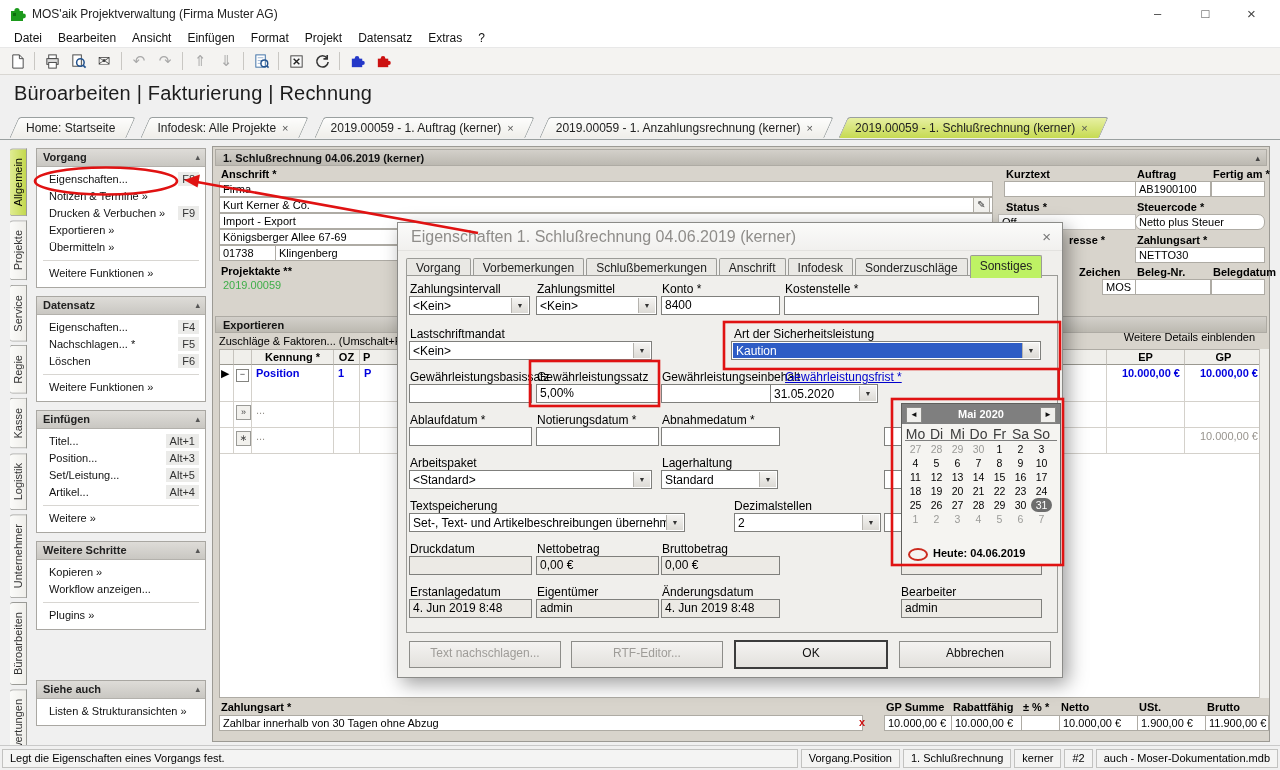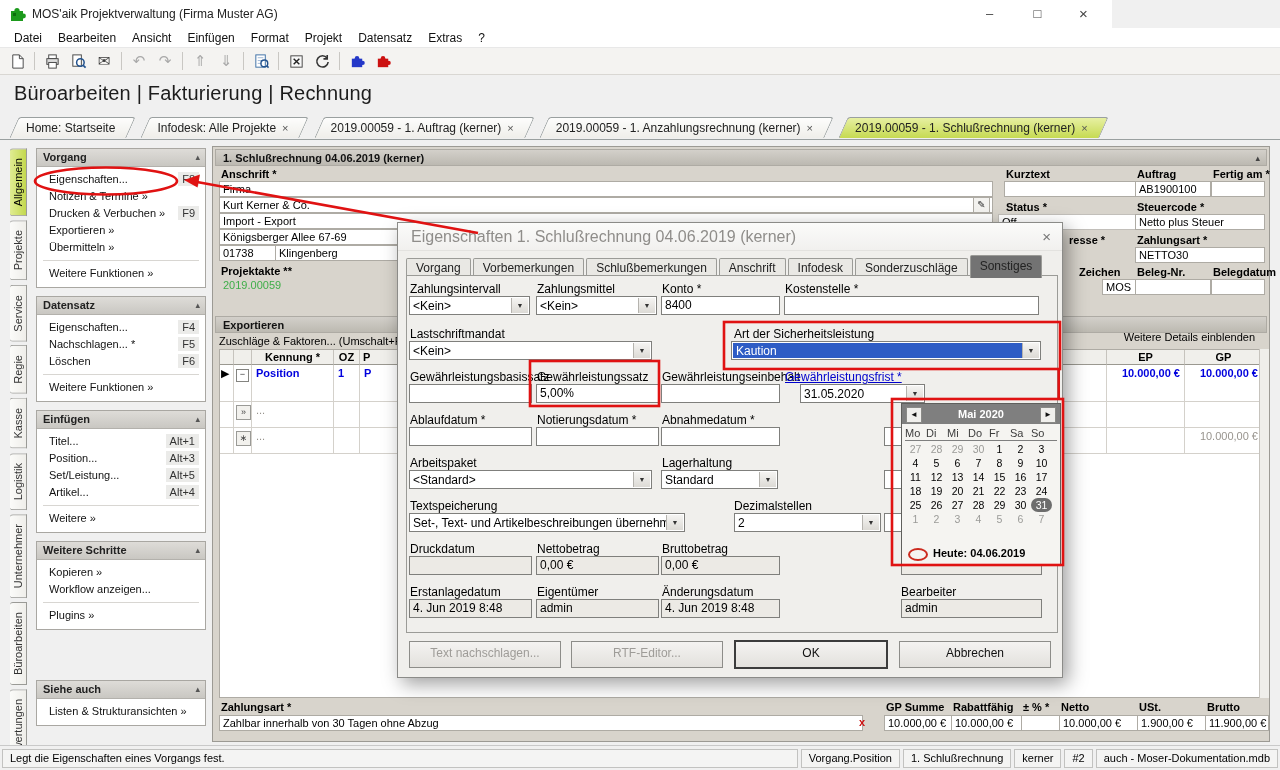--- a/index.html
+++ b/index.html
@@ -1,20 +1,20 @@
 <!DOCTYPE html>
 <html><head>
 <meta charset="utf-8">
 <style>
   html,body{margin:0;padding:0;background:#cfcfcf;}
   #app{position:relative;width:1280px;height:770px;background:#f0f0f0;overflow:hidden;
        font-family:"Liberation Sans","DejaVu Sans",sans-serif;font-size:11px;color:#000;}
 
   
-  #titlebar{position:absolute;left:0;top:0;width:1112px;height:28px;background:#ffffff;border-bottom:1px solid #e4e4e4;}
+  #titlebar{position:absolute;left:0;top:0;width:1280px;height:28px;background:#ffffff;border-bottom:1px solid #e4e4e4;}
   #app-icon{position:absolute;left:8px;top:5px;width:18px;height:18px;}
   #window-title{position:absolute;left:32px;top:7px;font-size:12px;color:#222;}
   .win-btn{position:absolute;top:0;width:45px;height:28px;text-align:center;line-height:28px;font-size:13px;color:#444;}
   #btn-min{right:100px;} #btn-max{right:52px;} #btn-close{right:6px;font-size:15px;}
 
   
   #menubar{position:absolute;left:0;top:28px;width:1280px;height:20px;background:#fff;border-bottom:1px solid #e8e8e8;padding-left:6px;box-sizing:border-box;}
   .menu-item{display:inline-block;padding:3px 8px;font-size:12px;color:#111;}
   #toolbar{position:absolute;left:0;top:48px;width:1280px;height:27px;background:#f4f3f1;border-bottom:1px solid #d9d7d3;display:flex;align-items:center;padding-left:4px;box-sizing:border-box;}
   .tbtn{width:24px;height:22px;display:inline-flex;align-items:center;justify-content:center;margin:0 1px;}
@@ -79,42 +79,42 @@
 
   
   #dialog{position:absolute;left:397px;top:222px;width:666px;height:456px;background:#f0efec;border:1px solid #8b8b88;
           box-shadow:5px 6px 18px rgba(0,0,0,.38);box-sizing:border-box;font-size:12px;}
   #dlg-title{position:absolute;left:0;top:0;width:100%;height:28px;background:linear-gradient(#fbfbfa,#f1f0ee);border-bottom:1px solid #e3e2df;
              line-height:28px;padding-left:13px;color:#8f8d8a;font-size:16px;box-sizing:border-box;}
   #dlg-close{position:absolute;right:11px;top:5px;font-size:15px;color:#777;}
   #dlg-tabs{position:absolute;left:8px;top:32px;height:21px;}
   .dtab{display:inline-block;height:19px;line-height:19px;padding:0 9px;border:1px solid #9b9b97;border-bottom:none;background:#e9e8e4;
         margin-right:2px;border-radius:2px 2px 0 0;color:#222;position:relative;top:2px;}
-  .dtab.active{background:#737373;top:0;height:22px;line-height:21px;z-index:3;}
+  .dtab.active{background:#bef264;top:0;height:22px;line-height:21px;z-index:3;}
   #dlg-frame{position:absolute;left:8px;top:52px;width:650px;height:356px;border:1px solid #9b9b97;background:#f0efec;}
   .dlbl{position:absolute;color:#000;white-space:nowrap;}
   .dlink{position:absolute;color:#0000cc;text-decoration:underline;white-space:nowrap;}
   .dfld{position:absolute;height:17px;line-height:17px;background:#fff;border:1px solid #7f7f7c;padding:0 3px;box-sizing:content-box;white-space:nowrap;overflow:hidden;}
   .dfld.dis{background:#eceae5;}
   .combo{position:absolute;height:19px;background:#fff;border:1px solid #7f7f7c;box-sizing:border-box;}
   .combo .val{position:absolute;left:3px;top:2px;right:18px;line-height:15px;white-space:nowrap;overflow:hidden;}
   .combo .val.selblue{left:1px;top:1px;bottom:1px;background:#2e5cc5;color:#fff;padding-left:3px;line-height:16px;}
   .combo .cbtn{position:absolute;right:1px;top:1px;bottom:1px;width:16px;background:linear-gradient(#f5f4f2,#dcdad5);border-left:1px solid #b5b3ae;
                text-align:center;line-height:16px;font-size:7px;color:#333;}
   .dbtn{position:absolute;height:25px;line-height:23px;text-align:center;background:linear-gradient(#f4f3f1,#e3e1dd);border:1px solid #8d8d89;color:#111;}
   .dbtn.dis{color:#9e9c98;}
   .dbtn.def{outline:2px solid #3c3c3c;outline-offset:-1px;}
 
   
   #calendar{position:absolute;left:503px;top:180px;width:160px;height:162px;background:#f5f4f1;border:1px solid #5f5f5c;box-sizing:border-box;z-index:5;}
   #cal-head{position:absolute;left:0;top:0;width:100%;height:20px;background:#7f7f7f;color:#fff;font-weight:bold;text-align:center;line-height:20px;font-size:11px;}
   .cal-nav{position:absolute;top:3px;width:14px;height:14px;background:#f0efec;border:1px solid #8a8a87;color:#111;font-size:8px;line-height:13px;text-align:center;}
   #cal-prev{left:4px;} #cal-next{right:4px;}
   #cal-days{position:absolute;left:3px;top:22px;width:152px;height:14px;border-bottom:1px solid #7f7f7f;}
-  #cal-days span{display:inline-block;width:21px;color:#3c3c3c;font-size:11px;}
+  #cal-days span{display:inline-block;width:21px;text-align:center;color:#3c3c3c;font-size:14px;}
   #cal-grid{position:absolute;left:3px;top:38px;width:152px;}
   .cal-cell{display:inline-block;width:21px;height:14px;line-height:14px;text-align:center;font-size:10.5px;color:#000;}
   .cal-cell.muted{color:#9b9b98;}
   .cal-cell.sel{background:#6d6d6d;color:#fff;border-radius:7px;}
   #cal-foot{position:absolute;left:6px;bottom:3px;height:15px;line-height:15px;font-weight:bold;font-size:11px;color:#000;}
   #today-circle{display:inline-block;width:16px;height:9px;border:2px solid #cc2a1e;border-radius:50%;vertical-align:middle;margin-right:5px;}
 
   
   #statusbar{position:absolute;left:0;top:745px;width:1280px;height:25px;background:#f0f0f0;border-top:1px solid #c9c9c9;display:flex;align-items:center;padding:0 2px;box-sizing:border-box;}
   .sb{border:1px solid #c2c2c0;background:#f4f4f3;height:17px;line-height:17px;padding:0 7px;margin-right:3px;white-space:nowrap;}
@@ -311,21 +311,21 @@
     <div class="lbl" style="left:793px;top:21px;">Kurztext</div>
     <div class="fld" style="left:791px;top:34px;width:124px;"></div>
     <div class="lbl" style="left:924px;top:21px;">Auftrag</div>
     <div class="fld" style="left:922px;top:34px;width:68px;">AB1900100</div>
     <div class="lbl" style="left:1000px;top:21px;">Fertig am *</div>
     <div class="fld" style="left:998px;top:34px;width:46px;"></div>
 
     <div class="lbl" style="left:793px;top:54px;">Status *</div>
     <div class="fld" style="left:785px;top:67px;width:130px;border-color:#c2bfba;">Off</div>
     <div class="lbl" style="left:924px;top:54px;">Steuercode *</div>
-    <div class="fld" style="left:922px;top:67px;width:122px;">Netto plus Steuer</div>
+    <div class="fld" style="left:922px;top:67px;width:122px;border-radius:7px;">Netto plus Steuer</div>
 
     <div class="lbl" style="left:856px;top:87px;">resse *</div>
     <div class="lbl" style="left:924px;top:87px;">Zahlungsart *</div>
     <div class="fld" style="left:922px;top:100px;width:122px;">NETTO30</div>
 
     <div class="lbl" style="left:866px;top:119px;">Zeichen</div>
     <div class="fld" style="left:864px;top:132px;width:48px;margin-left:25px;">MOS</div>
     <div class="lbl" style="left:924px;top:119px;">Beleg-Nr.</div>
     <div class="fld" style="left:922px;top:132px;width:68px;"></div>
     <div class="lbl" style="left:1000px;top:119px;">Belegdatum</div>
@@ -423,21 +423,21 @@
         <span class="cbtn" style="z-index:2;">▼</span>
       </div>
 
     <div class="dlbl" style="left:12px;top:147px;">Gewährleistungsbasissatz</div>
     <div class="dfld" style="left:11px;top:161px;width:115px;"></div>
     <div class="dlbl" style="left:139px;top:147px;">Gewährleistungssatz</div>
     <div class="dfld" style="left:138px;top:161px;width:115px;">5,00%</div>
     <div class="dlbl" style="left:264px;top:147px;">Gewährleistungseinbehalt</div>
     <div class="dfld" style="left:263px;top:161px;width:111px;"></div>
     <div class="dlink" style="left:387px;top:147px;">Gewährleistungsfrist *</div>
-    <div class="combo" style="left:402px;top:161px;width:125px;">
+    <div class="combo" style="left:372px;top:161px;width:108px;">
         <span class="val">31.05.2020</span>
         <span class="cbtn">▼</span>
       </div>
 
     <div class="dlbl" style="left:12px;top:190px;">Ablaufdatum *</div>
     <div class="dfld" style="left:11px;top:204px;width:115px;"></div>
     <div class="dlbl" style="left:139px;top:190px;">Notierungsdatum *</div>
     <div class="dfld" style="left:138px;top:204px;width:115px;"></div>
     <div class="dlbl" style="left:264px;top:190px;">Abnahmedatum *</div>
     <div class="dfld" style="left:263px;top:204px;width:111px;"></div>

